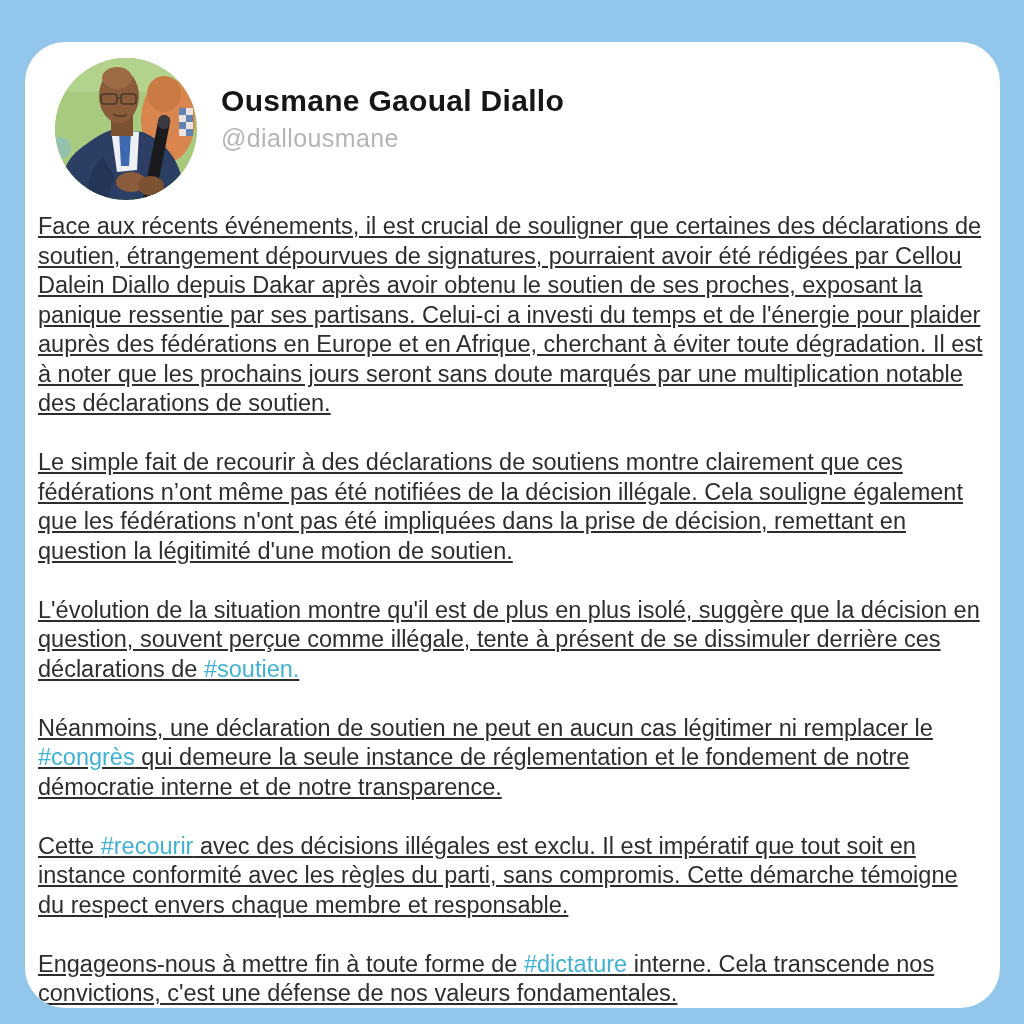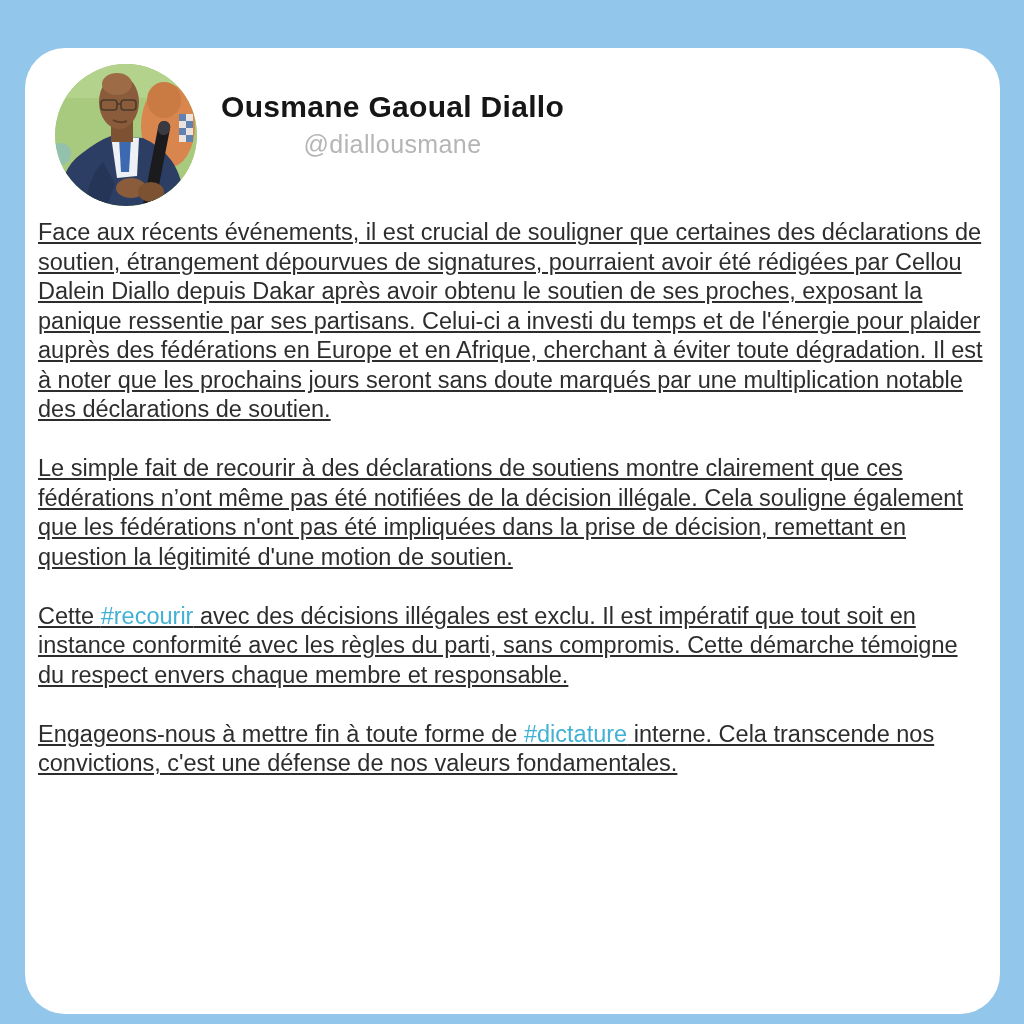--- a/index.html
+++ b/index.html
@@ -7,39 +7,39 @@
     --handle-color:#b5b5b5; --body-color:#2d2d2d; --hashtag-color:#41b1d4;
   }
   *{margin:0;padding:0;box-sizing:border-box;}
   html,body{width:1024px;height:1024px;}
   body{
     background:var(--page-bg);
     font-family:"Liberation Sans", sans-serif;
     position:relative; overflow:hidden;
   }
   .card{
-    position:absolute; left:25px; top:48px; width:975px; height:966px;
+    position:absolute; left:25px; top:42px; width:975px; height:966px;
     background:var(--card-bg); border-radius:40px; overflow:hidden;
   }
   .card-header{
     display:flex; align-items:flex-start;
     padding:16px 24px 0 30px;
   }
   .avatar{
     width:142px; height:142px; border-radius:50%; overflow:hidden; flex:none;
     background:#a8ca7f;
   }
   .avatar svg{display:block; width:142px; height:142px;}
   .identity{margin-left:24px; padding-top:26px;}
   .display-name{
     font-size:30px; font-weight:700; color:var(--name-color);
     letter-spacing:.3px;
   }
   .handle{
-    font-size:25px; color:var(--handle-color); margin-top:6px; letter-spacing:.4px;text-align:center;
+    font-size:25px; color:var(--handle-color); margin-top:6px; letter-spacing:.4px;
   }
   .post-body{
     padding:12px 13px 8px 13px;
     font-size:23.5px; line-height:29.5px; color:var(--body-color);text-decoration:underline;
   }
   .post-body p{margin:0 0 29.5px 0;}
   .post-body p:last-child{margin-bottom:10px;}
   .hashtag{color:var(--hashtag-color); cursor:pointer;}
 </style>
 </head>
@@ -106,17 +106,19 @@
     <div class="identity">
       <div class="display-name">Ousmane Gaoual Diallo</div>
       <div class="handle">@diallousmane</div>
     </div>
 
   </div>
 
   <div class="post-body">
       <p><span>Face aux récents événements, il est crucial de souligner que certaines des déclarations de soutien, étrangement dépourvues de signatures, pourraient avoir été rédigées par Cellou Dalein Diallo depuis Dakar après avoir obtenu le soutien de ses proches, exposant la panique ressentie par ses partisans. Celui-ci a investi du temps et de l'énergie pour plaider auprès des fédérations en Europe et en Afrique, cherchant à éviter toute dégradation. Il est à noter que les prochains jours seront sans doute marqués par une multiplication notable des déclarations de soutien.</span></p>
       <p><span>Le simple fait de recourir à des déclarations de soutiens montre clairement que ces fédérations n’ont même pas été notifiées de la décision illégale. Cela souligne également que les fédérations n'ont pas été impliquées dans la prise de décision, remettant en question la légitimité d'une motion de soutien.</span></p>
+      <p><span>L'évolution de la situation montre qu'il est de plus en plus isolé, suggère que la décision en question, souvent perçue comme illégale, tente à présent de se dissimuler derrière ces déclarations de </span><span class="hashtag">#soutien.</span></p>
+      <p><span>Néanmoins, une déclaration de soutien ne peut en aucun cas légitimer ni remplacer le </span><span class="hashtag">#congrès</span><span> qui demeure la seule instance de réglementation et le fondement de notre démocratie interne et de notre transparence.</span></p>
       <p><span>Cette </span><span class="hashtag">#recourir</span><span> avec des décisions illégales est exclu. Il est impératif que tout soit en instance conformité avec les règles du parti, sans compromis. Cette démarche témoigne du respect envers chaque membre et responsable.</span></p>
       <p><span>Engageons-nous à mettre fin à toute forme de </span><span class="hashtag">#dictature</span><span> interne. Cela transcende nos convictions, c'est une défense de nos valeurs fondamentales.</span></p>
     </div>
 
 </div>
 
 </body></html>

